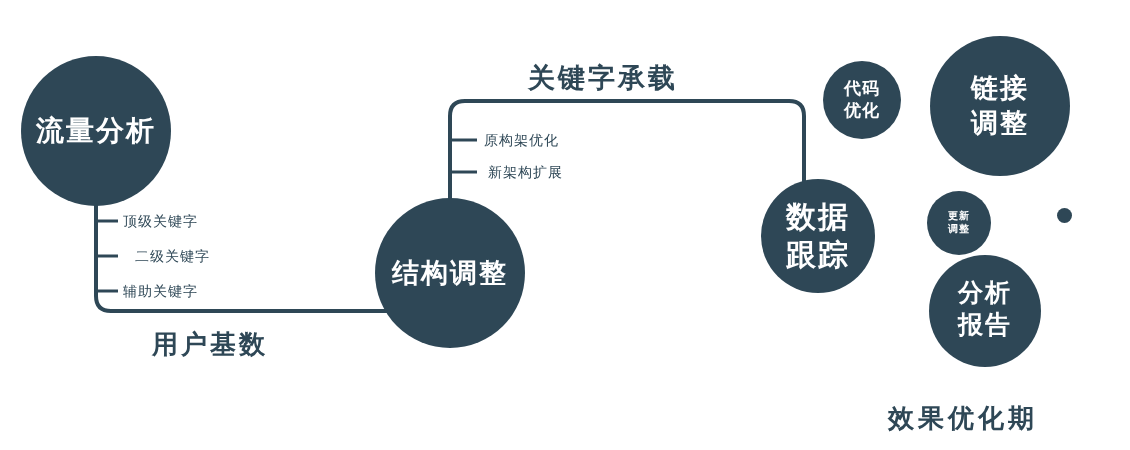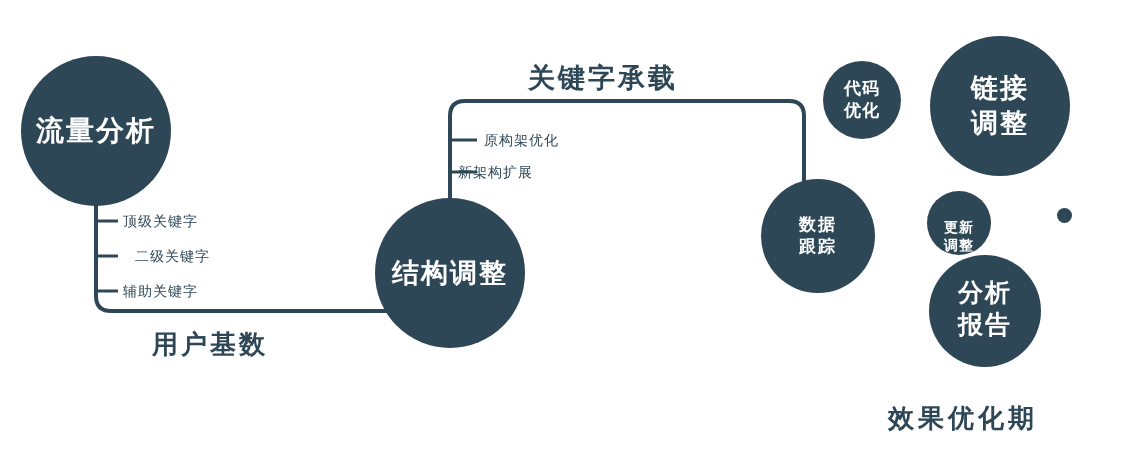--- a/index.html
+++ b/index.html
@@ -35,24 +35,24 @@
     justify-content: center;
     font-weight: bold;
     line-height: 1.28;
     letter-spacing: 2px;
     text-align: center;
   }
   .node span { display: block; }
 
   .node-traffic   { left: 21px;  top: 56px;  width: 150px; height: 150px; font-size: 28px; }
   .node-structure { left: 375px; top: 198px; width: 150px; height: 150px; font-size: 27px; }
-  .node-tracking  { left: 761px; top: 179px; width: 114px; height: 114px; font-size: 17px; }
+  .node-tracking  { left: 761px; top: 179px; width: 114px; height: 114px; font-size: 30px; }
   .node-code      { left: 823px; top: 61px;  width: 78px;  height: 78px;  font-size: 17px; letter-spacing: 1px; text-align: right; }
   .node-link      { left: 930px; top: 36px;  width: 140px; height: 140px; font-size: 27px; text-align: center; }
-  .node-update    { left: 927px; top: 191px; width: 64px;  height: 64px;  font-size: 14px; letter-spacing: 1px; justify-content: flex-end; }
+  .node-update    { left: 927px; top: 191px; width: 64px;  height: 64px;  font-size: 10px; letter-spacing: 1px; }
   .node-report    { left: 929px; top: 255px; width: 112px; height: 112px; font-size: 25px; font-family: Liberation Mono, monospace; }
   .node-dot       { left: 1057px; top: 208px; width: 15px; height: 15px; }
 
   .edge-label {
     position: absolute;
     color: var(--primary, #2e4756);
     font-weight: bold;
     font-size: 27px;
     letter-spacing: 3px;
     white-space: nowrap;
@@ -65,21 +65,21 @@
     color: var(--primary, #2e4756);
     font-size: 14px;
     line-height: 16px;
     letter-spacing: 1px;
     white-space: nowrap;
   }
   .branch-t0 { left: 123px; top: 213px; }
   .branch-t1 { left: 123px; top: 248px; margin-left: 12px; }
   .branch-t2 { left: 123px; top: 283px; }
   .branch-s0 { left: 484px; top: 132px; }
-  .branch-s1 { left: 458px; top: 164px; }
+  .branch-s1 { left: 488px; top: 164px; }
 
   .footer-label {
     position: absolute;
     left: 888px;
     top: 401px;
     color: var(--primary, #2e4756);
     font-size: 26px;
     font-weight: bold;
     letter-spacing: 4px;
     white-space: nowrap;

